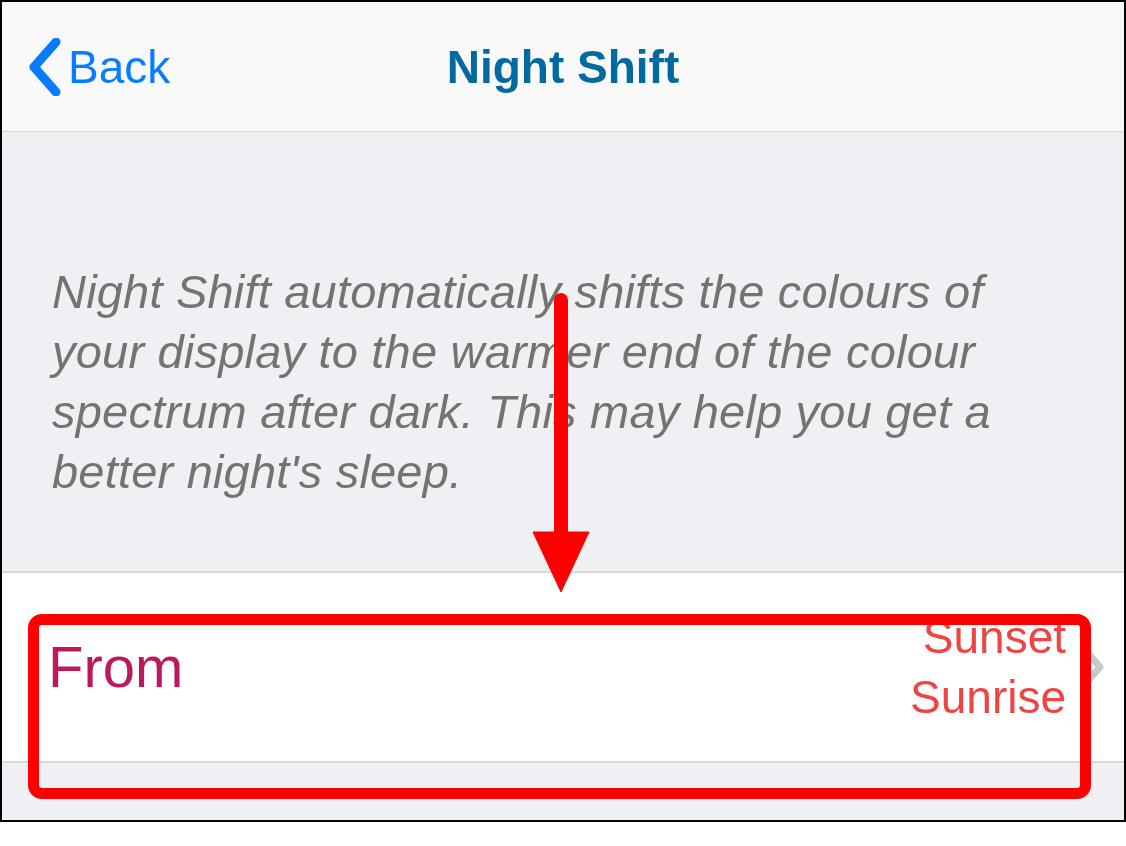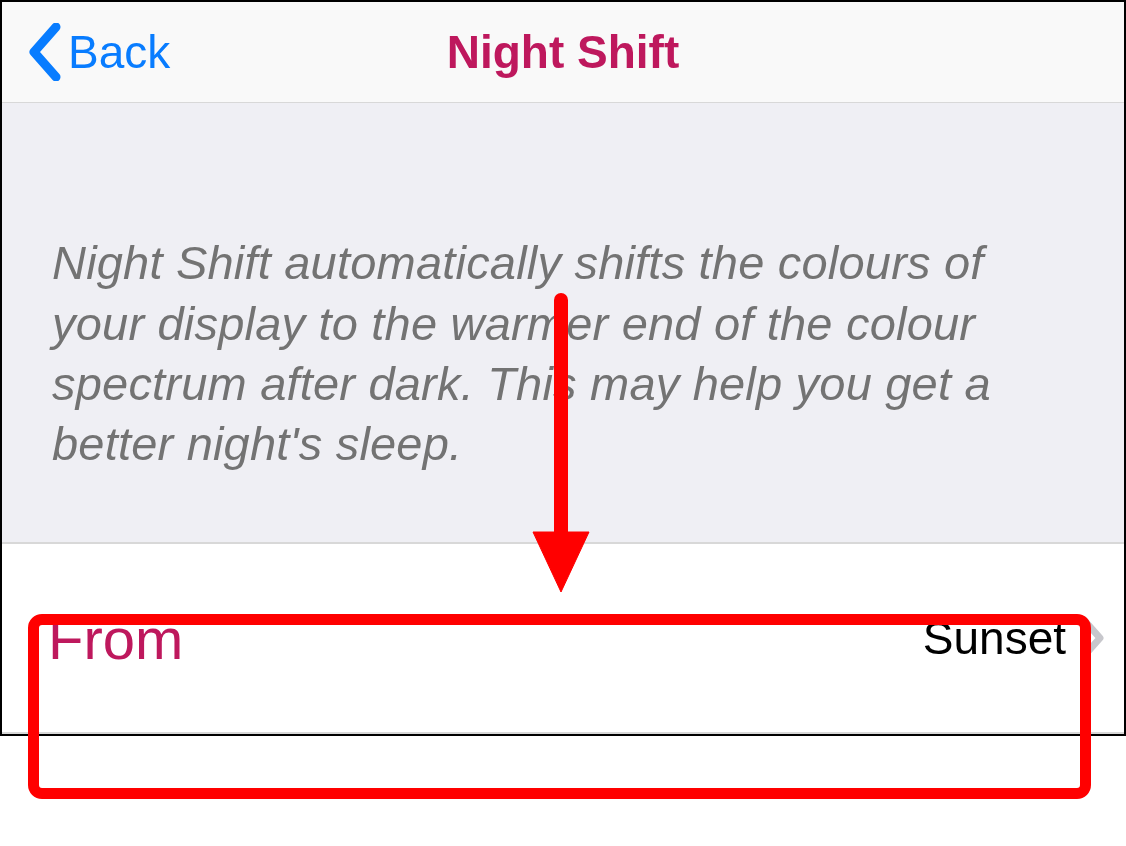--- a/index.html
+++ b/index.html
@@ -5,21 +5,21 @@
     * { margin: 0; padding: 0; box-sizing: border-box; }
     html, body { width: 1126px; height: 846px; }
     body {
       font-family: -apple-system, "SF Pro Text", "Helvetica Neue", Helvetica, Arial, sans-serif;
       background: #ffffff;
       color: #000000;
       position: relative;
     }
     .screen {
       width: 1126px;
-      height: 736px;
+      height: 822px;
       border: 2px solid #000000;
       background: #ffffff;
       display: flex;
       flex-direction: column;
       overflow: hidden;
     }
 
     
     .navbar {
       height: 130px;
@@ -42,21 +42,21 @@
       width: 36px;
       height: 58px;
       margin-right: 6px;
     }
     .nav-title {
       position: absolute;
       left: 0; right: 0;
       text-align: center;
       font-size: 46px;
       font-weight: 600;
-      color: #be185d;
+      color: #0369a1;
       pointer-events: none;
     }
 
     
     .content {
       flex: 1;
       background: #efeff4;
       display: flex;
       flex-direction: column;
     }
@@ -128,21 +128,21 @@
       font-size: 58px;
       color: #be185d;
     }
     .schedule-right {
       margin-left: auto;
       align-items: flex-end;
       margin-right: 12px;
     }
     .schedule-right .line {
       font-size: 46px;
-      color: #000000;
+      color: #ef4444;
     }
     .disclosure {
       color: #c7c7cc;
     }
     .disclosure svg { display:block; }
 
     
     .annotation-box {
       position: absolute;
       border: 11px solid #ff0000;
@@ -176,20 +176,21 @@
     <div class="section-footer">Night Shift automatically shifts the colours of your display to the warmer end of the colour spectrum after dark. This may help you get a better night's sleep.</div>
 
     <div class="cell-group">
 
       <div class="schedule-cell">
         <div class="schedule-left">
           <div class="line">From</div>
         </div>
         <div class="schedule-right">
           <div class="line">Sunset</div>
+          <div class="line">Sunrise</div>
         </div>
         <span class="disclosure">
           <svg width="28" height="48" viewBox="0 0 28 48">
             <polyline points="6,6 22,24 6,42" fill="none" stroke="#c7c7cc" stroke-width="7" stroke-linecap="round" stroke-linejoin="round"></polyline>
           </svg>
         </span>
       </div>
     </div>
 
   </div>

